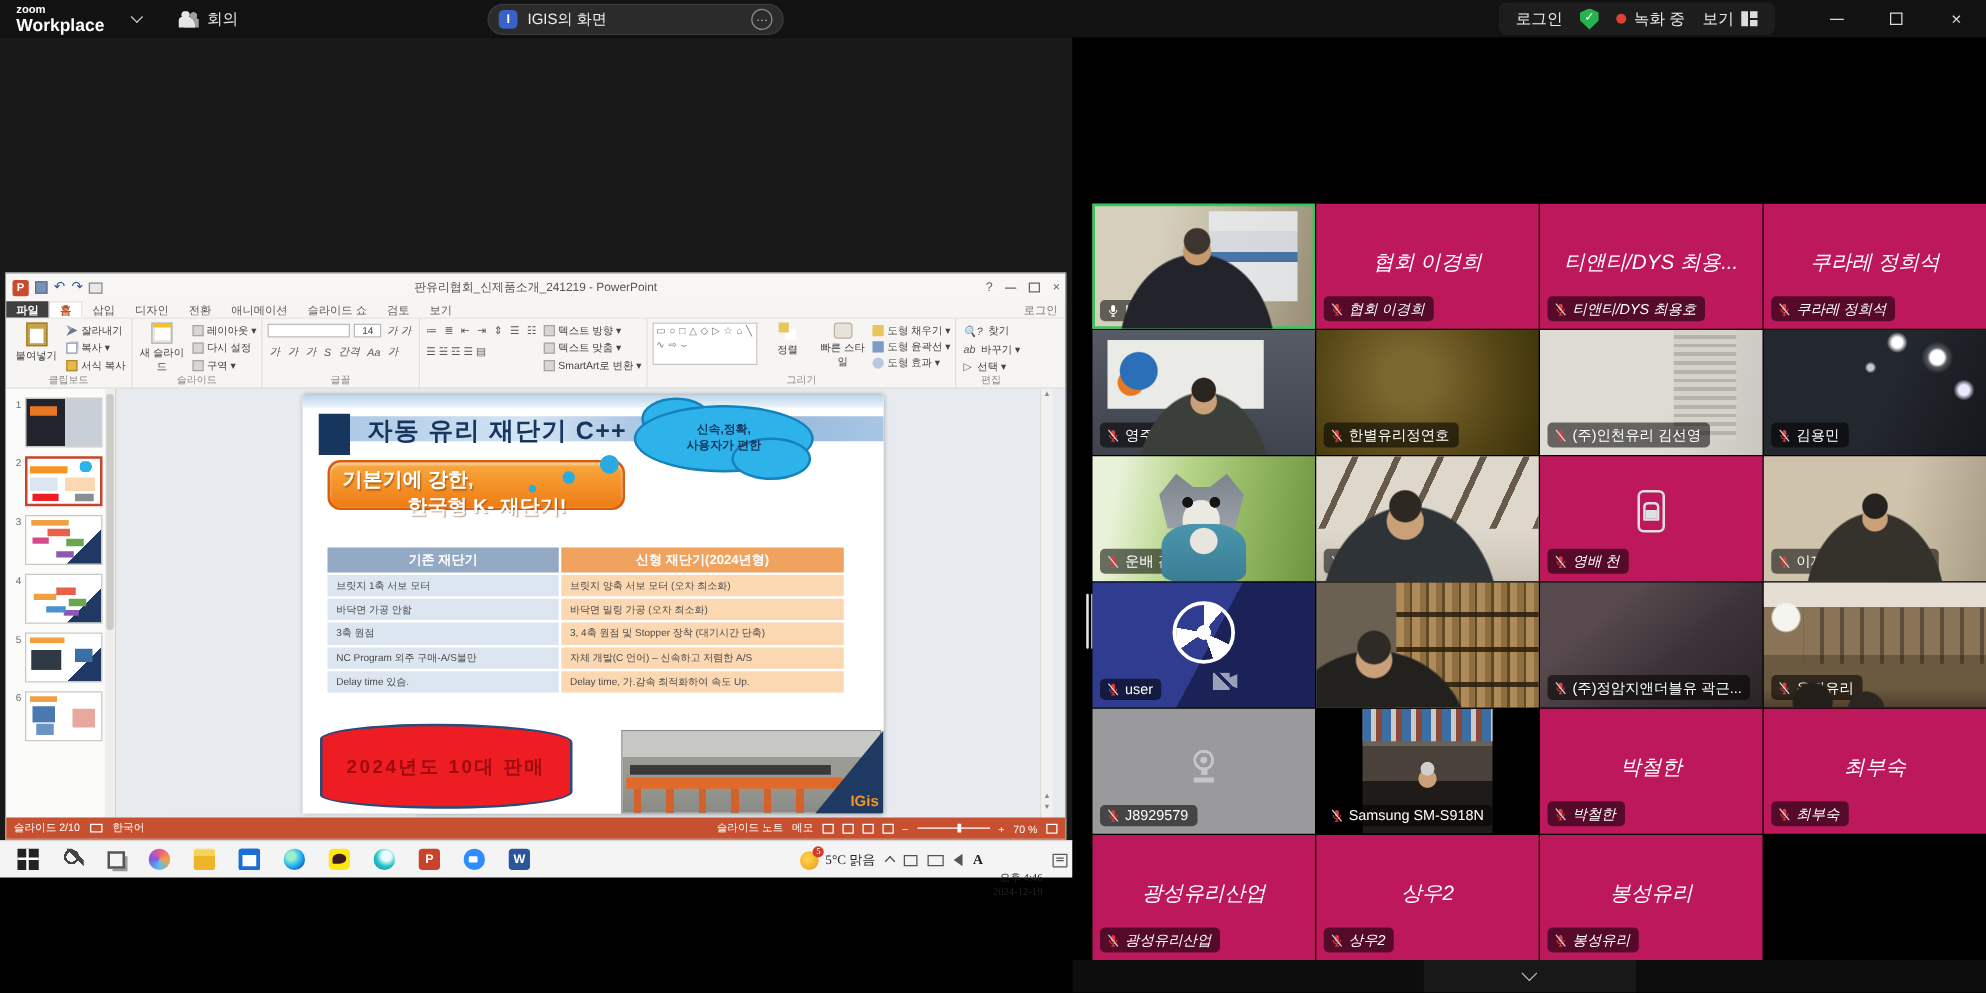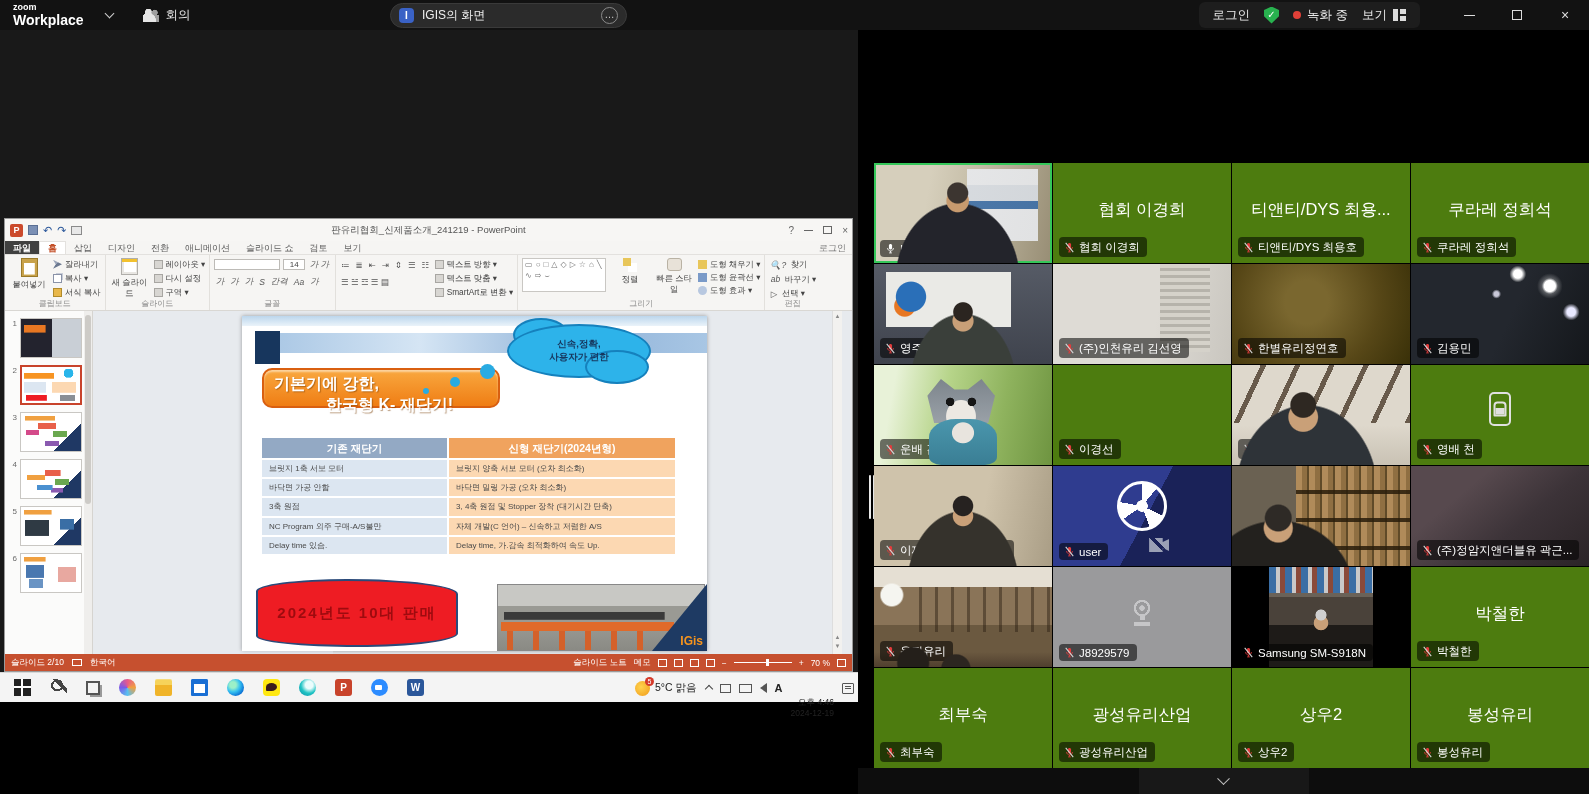--- a/index.html
+++ b/index.html
@@ -235,21 +235,21 @@
   .tb-edge { border-radius:50%; background:radial-gradient(circle at 35% 35%, #9cf0c8 0 20%, #35c1f1 45%, #0a6fd4 75%, #0d4a9e); }
   .tb-kakaotalk { background:#ffe812; border-radius:4px; position:relative; }
   .tb-kakaotalk::after { content:""; position:absolute; left:3px; top:4px; width:11px; height:8px;
                          background:#3a1d1d; border-radius:50% 50% 50% 10%; }
   .tb-whale { border-radius:50%; background:radial-gradient(circle at 60% 35%, #eafcfc 0 25%, #20c4c4 55%, #0a8aa8); }
   .tb-powerpoint { background:#c8432b; border-radius:3px; }
   .tb-zoom { border-radius:50%; background:#2d8cff; position:relative; }
   .tb-zoom::after { content:""; position:absolute; left:4px; top:6px; width:7px; height:5px; background:#fff;
                     border-radius:1px; box-shadow:8px 0 0 -3px #fff; }
   .tb-word { background:#2b579a; border-radius:3px; }
-  .tb-right { position:absolute; right:4px; top:0; height:30px; display:flex; align-items:center; gap:9px; }
+  .tb-right { position:absolute; right:4px; top:0; height:30px; display:flex; align-items:center; gap:9px;font-family:Liberation Serif, serif; }
   .weather { display:flex; align-items:center; gap:5px; font-size:10.5px; color:#222; }
   .sun { width:15px; height:15px; border-radius:50%; background:radial-gradient(circle at 40% 40%,#ffd34d,#f09a1a);
          position:relative; }
   .sun .badge { position:absolute; right:-4px; top:-4px; min-width:9px; height:9px; background:#d43a2a;
                 color:#fff; font-size:7px; border-radius:50%; text-align:center; line-height:9px; }
   .tray { display:flex; align-items:center; gap:8px; color:#333; font-size:10px; }
   .tray .t-chev { width:6px; height:6px; border-left:1.4px solid #444; border-top:1.4px solid #444;
                   transform:rotate(45deg); margin-top:2px; }
   .t-ico { width:11px; height:9px; border:1px solid #555; }
   .t-spk { width:0; height:0; border:5px solid transparent; border-right:7px solid #555; border-left:0; }
@@ -357,21 +357,21 @@
         linear-gradient(#c6c6c8,#c6c6c8), linear-gradient(#c6c6c8,#c6c6c8);
       background-size:100% 62%,100% 62%,5px 6px,16px 4px;
       background-position:50% 0,50% 0,50% 72%,50% 100%; }
   .tile-pillarbox { background:#000; }
   .tile-pillarbox::before { content:""; position:absolute; left:21%; top:0; width:58%; height:100%;
       background:
         radial-gradient(circle at 50% 48%, #cfcfcf 0 7%, transparent 8%),
         radial-gradient(circle at 50% 56%, #c9a078 0 9%, transparent 10%),
         repeating-linear-gradient(90deg,#3a6ea5 0 7px,#c9c9c9 7px 11px,#8a4a3a 11px 16px) 0 0/100% 26% no-repeat,
         linear-gradient(#6a6258 0 30%,#4a423a 30% 58%,#1e1b18 58%); }
-  .tile-black { background:#4d7c0f; }
+  .tile-black { background:#be185d;font-style:italic; }
   .tile-icon.icon-phone-lock { position:absolute; left:50%; top:44%; transform:translate(-50%,-50%);
       width:22px; height:34px; border:2px solid #e0e0e0; border-radius:5px; }
   .tile-icon.icon-phone-lock::after { content:""; position:absolute; left:50%; top:50%;
       transform:translate(-50%,-50%); width:9px; height:11px; border:2px solid #e0e0e0;
       border-radius:4px 4px 1px 1px; background:linear-gradient(transparent 0 38%, #e0e0e0 38%); }
   .more-bar { position:absolute; left:0; right:0; bottom:0; height:26px; background:#0d0d0d;
               display:flex; align-items:center; justify-content:center; }
   .more-btn { width:170px; height:26px; background:#181818; display:flex; align-items:center;
               justify-content:center; }
   .more-btn i { width:9px; height:9px; border-right:1.8px solid #bdbdbd; border-bottom:1.8px solid #bdbdbd;
@@ -643,20 +643,21 @@
               </div>
             </div>
           <div class="thumb-scroll">
               <span class="tsb"></span>
             </div>
         </div>
         <div class="slide-wrap">
           <div class="slide">
             <div class="s-headerbar"></div>
             <div class="s-navybox"></div>
+            <div class="s-title">자동 유리 재단기 C++</div>
             <div class="cloud">
               <span class="c-main"></span>
               <div class="cloud-text">
                 <span>신속,정확,</span>
                 <span>사용자가 편한</span>
               </div>
             </div>
             <div class="orangebox">
               <span class="ob-l1">기본기에 강한,</span>
               <span class="ob-l2">한국형 K- 재단기!</span>
@@ -824,46 +825,46 @@
               <svg viewBox="0 0 14 14" width="11" height="11">
                 <path d="M7 1.2c-1.1 0-2 .9-2 2v3.2c0 1.1.9 2 2 2s2-.9 2-2V3.2c0-1.1-.9-2-2-2z" fill="#e23b3b"></path>
                 <path d="M3.3 6.4c0 2.1 1.7 3.7 3.7 3.7s3.7-1.6 3.7-3.7" fill="none" stroke="#e23b3b" stroke-width="1.1"></path>
                 <path d="M7 10.1v2.2M5.2 12.6h3.6" stroke="#e23b3b" stroke-width="1.1"></path>
                 <path d="M2.2 1.2l9.6 11.6" stroke="#d8d8d8" stroke-width="1.3"></path>
               </svg>
             </span>
             <span class="nm">영주 김</span>
           </div>
         </div>
+        <div class="tile tile-olive">
+          <div class="name-label">
+            <span class="mic">
+              <svg viewBox="0 0 14 14" width="11" height="11">
+                <path d="M7 1.2c-1.1 0-2 .9-2 2v3.2c0 1.1.9 2 2 2s2-.9 2-2V3.2c0-1.1-.9-2-2-2z" fill="#e23b3b"></path>
+                <path d="M3.3 6.4c0 2.1 1.7 3.7 3.7 3.7s3.7-1.6 3.7-3.7" fill="none" stroke="#e23b3b" stroke-width="1.1"></path>
+                <path d="M7 10.1v2.2M5.2 12.6h3.6" stroke="#e23b3b" stroke-width="1.1"></path>
+                <path d="M2.2 1.2l9.6 11.6" stroke="#d8d8d8" stroke-width="1.3"></path>
+              </svg>
+            </span>
+            <span class="nm">한별유리정연호</span>
+          </div>
+        </div>
         <div class="tile tile-white-wall">
           <div class="name-label">
             <span class="mic">
               <svg viewBox="0 0 14 14" width="11" height="11">
                 <path d="M7 1.2c-1.1 0-2 .9-2 2v3.2c0 1.1.9 2 2 2s2-.9 2-2V3.2c0-1.1-.9-2-2-2z" fill="#e23b3b"></path>
                 <path d="M3.3 6.4c0 2.1 1.7 3.7 3.7 3.7s3.7-1.6 3.7-3.7" fill="none" stroke="#e23b3b" stroke-width="1.1"></path>
                 <path d="M7 10.1v2.2M5.2 12.6h3.6" stroke="#e23b3b" stroke-width="1.1"></path>
                 <path d="M2.2 1.2l9.6 11.6" stroke="#d8d8d8" stroke-width="1.3"></path>
               </svg>
             </span>
             <span class="nm">(주)인천유리 김선영</span>
           </div>
         </div>
-        <div class="tile tile-olive">
-          <div class="name-label">
-            <span class="mic">
-              <svg viewBox="0 0 14 14" width="11" height="11">
-                <path d="M7 1.2c-1.1 0-2 .9-2 2v3.2c0 1.1.9 2 2 2s2-.9 2-2V3.2c0-1.1-.9-2-2-2z" fill="#e23b3b"></path>
-                <path d="M3.3 6.4c0 2.1 1.7 3.7 3.7 3.7s3.7-1.6 3.7-3.7" fill="none" stroke="#e23b3b" stroke-width="1.1"></path>
-                <path d="M7 10.1v2.2M5.2 12.6h3.6" stroke="#e23b3b" stroke-width="1.1"></path>
-                <path d="M2.2 1.2l9.6 11.6" stroke="#d8d8d8" stroke-width="1.3"></path>
-              </svg>
-            </span>
-            <span class="nm">한별유리정연호</span>
-          </div>
-        </div>
         <div class="tile tile-ceiling">
           <div class="name-label">
             <span class="mic">
               <svg viewBox="0 0 14 14" width="11" height="11">
                 <path d="M7 1.2c-1.1 0-2 .9-2 2v3.2c0 1.1.9 2 2 2s2-.9 2-2V3.2c0-1.1-.9-2-2-2z" fill="#e23b3b"></path>
                 <path d="M3.3 6.4c0 2.1 1.7 3.7 3.7 3.7s3.7-1.6 3.7-3.7" fill="none" stroke="#e23b3b" stroke-width="1.1"></path>
                 <path d="M7 10.1v2.2M5.2 12.6h3.6" stroke="#e23b3b" stroke-width="1.1"></path>
                 <path d="M2.2 1.2l9.6 11.6" stroke="#d8d8d8" stroke-width="1.3"></path>
               </svg>
             </span>
@@ -874,33 +875,20 @@
           <div class="name-label">
             <span class="mic">
               <svg viewBox="0 0 14 14" width="11" height="11">
                 <path d="M7 1.2c-1.1 0-2 .9-2 2v3.2c0 1.1.9 2 2 2s2-.9 2-2V3.2c0-1.1-.9-2-2-2z" fill="#e23b3b"></path>
                 <path d="M3.3 6.4c0 2.1 1.7 3.7 3.7 3.7s3.7-1.6 3.7-3.7" fill="none" stroke="#e23b3b" stroke-width="1.1"></path>
                 <path d="M7 10.1v2.2M5.2 12.6h3.6" stroke="#e23b3b" stroke-width="1.1"></path>
                 <path d="M2.2 1.2l9.6 11.6" stroke="#d8d8d8" stroke-width="1.3"></path>
               </svg>
             </span>
             <span class="nm">운배 김</span>
-          </div>
-        </div>
-        <div class="tile tile-black">
-          <div class="name-label">
-            <span class="mic">
-              <svg viewBox="0 0 14 14" width="11" height="11">
-                <path d="M7 1.2c-1.1 0-2 .9-2 2v3.2c0 1.1.9 2 2 2s2-.9 2-2V3.2c0-1.1-.9-2-2-2z" fill="#e23b3b"></path>
-                <path d="M3.3 6.4c0 2.1 1.7 3.7 3.7 3.7s3.7-1.6 3.7-3.7" fill="none" stroke="#e23b3b" stroke-width="1.1"></path>
-                <path d="M7 10.1v2.2M5.2 12.6h3.6" stroke="#e23b3b" stroke-width="1.1"></path>
-                <path d="M2.2 1.2l9.6 11.6" stroke="#d8d8d8" stroke-width="1.3"></path>
-              </svg>
-            </span>
-            <span class="nm">이경선</span>
           </div>
         </div>
         <div class="tile tile-room-man">
           <div class="name-label">
             <span class="mic">
               <svg viewBox="0 0 14 14" width="11" height="11">
                 <path d="M7 1.2c-1.1 0-2 .9-2 2v3.2c0 1.1.9 2 2 2s2-.9 2-2V3.2c0-1.1-.9-2-2-2z" fill="#e23b3b"></path>
                 <path d="M3.3 6.4c0 2.1 1.7 3.7 3.7 3.7s3.7-1.6 3.7-3.7" fill="none" stroke="#e23b3b" stroke-width="1.1"></path>
                 <path d="M7 10.1v2.2M5.2 12.6h3.6" stroke="#e23b3b" stroke-width="1.1"></path>
                 <path d="M2.2 1.2l9.6 11.6" stroke="#d8d8d8" stroke-width="1.3"></path>

